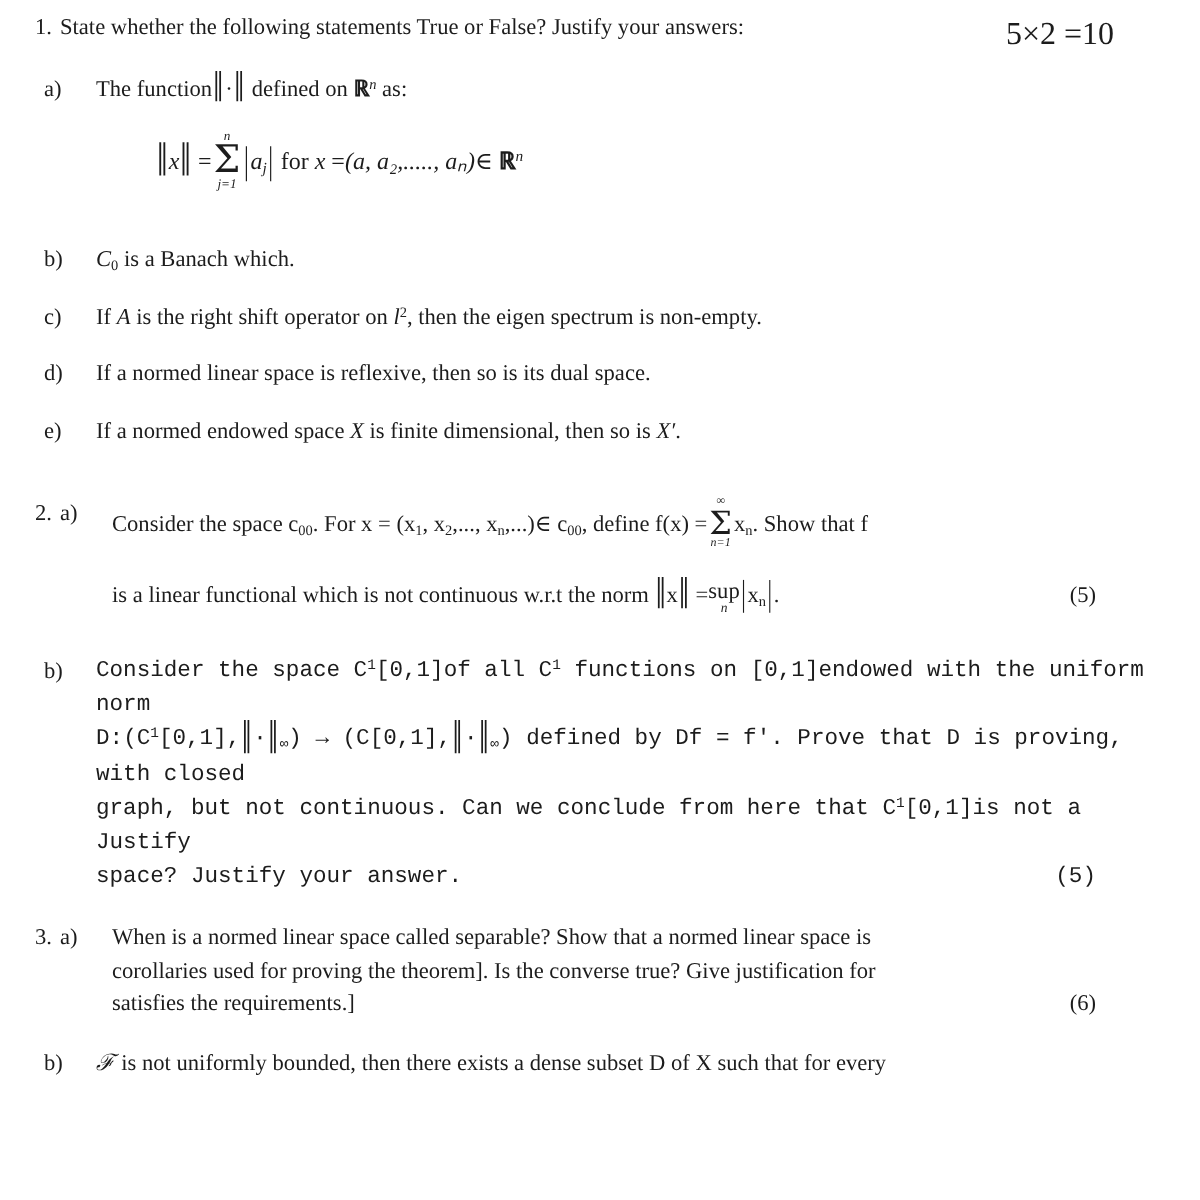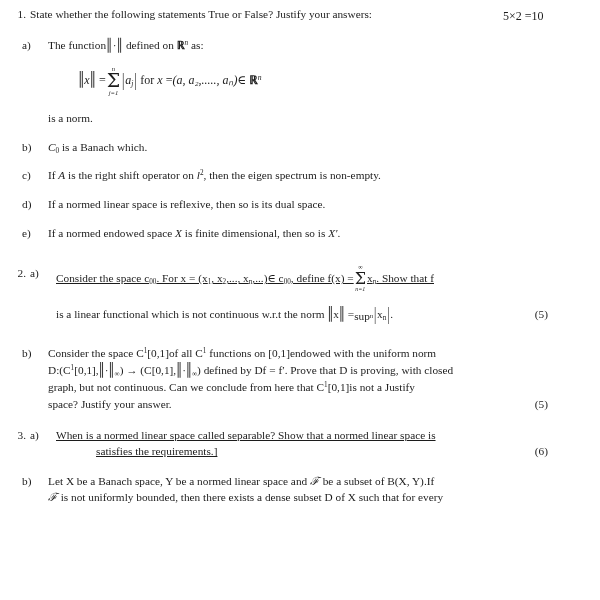--- a/index.html
+++ b/index.html
@@ -58,21 +58,21 @@
     position: absolute;
     right: 52px;
     font-size: 11.3px;
     line-height: 16.6px;
     white-space: nowrap;
   }
   .marks-top {
     position: absolute;
     left: 503px;
     top: 9px;
-    font-size: 12px;
+    font-size: 16px;
     white-space: nowrap;
   }
 
   
   .mi { font-style: italic; font-family: "Liberation Serif", serif; }
   .bb { font-weight: bold; font-style: normal; letter-spacing: -0.2px; }
   sub {
     font-size: 0.64em;
     vertical-align: -0.28em;
     line-height: 0;
@@ -126,21 +126,21 @@
   .sum-sm .sig { font-size: 16px; line-height: 15px; }
   .sum-sm .lim { font-size: 6px; height: 6.5px; line-height: 6.5px; }
 
   .absbar {
     display: inline-block;
     transform: scaleY(1.6);
     margin: 0 0.8px;
   }
   .supsub {
     display: inline-flex;
-    flex-direction: row;
+    flex-direction: column;
     align-items: center;
     vertical-align: middle;
     position: relative;
     top: 1px;
   }
   .supsub .op { font-size: 1em; line-height: 1em; font-style: normal; }
   .supsub .un { font-size: 0.6em; line-height: 0.62em; font-style: italic; }
 
   .script-f {
     font-family: "Liberation Serif", serif;
@@ -198,24 +198,20 @@
         </span><span class="absbar">|</span><span class="mi">a</span><sub class="mi">j</sub><span class="absbar">|</span>
       <span>for</span>
       <span class="mi">x</span>
       <span>=</span><span class="mi">(a, a₂,....., aₙ)</span><span>∈</span>
       <span class="bb">ℝ</span><sup class="mi">n</sup>
     </div>
   </div>
 
   <div class="gap-5"></div>
 
-  <div class="qrow ind-a">
-    <div class="qlet"></div>
-    <div class="qbody">is a norm.</div>
-  </div>
 
   <div class="gap-6"></div>
 
   <div class="qrow ind-a">
     <div class="qlet">b)</div>
     <div class="qbody">
       <span class="mi">C</span><sub>0</sub>
       <span>is a Banach which.</span>
     </div>
   </div>
@@ -249,21 +245,21 @@
       <span>is finite dimensional, then so is</span>
       <span class="mi">X′</span><span>.</span>
     </div>
   </div>
 
   <div style="height:24px;"></div>
 
   <div class="qrow">
     <div class="qnum">2.</div>
     <div class="qlet">a)</div>
-    <div class="qbody" style="padding-right:20px;text-decoration:underline;">
+    <div class="qbody" style="padding-right:20px;">
       <span>Consider the space c</span><sub>00</sub><span>. For  x = (x</span><sub>1</sub><span>, x</span><sub>2</sub><span>,..., x</span><sub>n</sub><span>,...)</span><span>∈ c</span><sub>00</sub><span>, define  f(x) =</span><span class="sum sum-sm">
           <span class="lim">∞</span>
           <span class="sig">Σ</span>
           <span class="lim">n=1</span>
         </span><span>x</span><sub>n</sub><span>. Show that f</span>
     </div>
   </div>
 
   <div class="gap-5"></div>
 
@@ -278,21 +274,21 @@
           <span class="un">n</span>
         </span><span class="absbar">|</span><span>x</span><sub>n</sub><span class="absbar">|</span><span>.</span>
       <span class="marks" style="right:52px;">(5)</span>
     </div>
   </div>
 
   <div style="height:22px;"></div>
 
   <div class="qrow ind-a">
     <div class="qlet">b)</div>
-    <div class="qbody" style="padding-right:18px;">
+    <div class="qbody" style="padding-right:18px;font-family:Liberation Mono, monospace;">
       <div>
         <span>Consider the space C</span><sup>1</sup><span>[0,1]</span><span>of all  C</span><sup>1</sup>
         <span>functions on  [0,1]</span><span>endowed with the uniform norm</span>
       </div>
       <div style="line-height:18px;">
         <span>D</span><span>:</span><span>(C</span><sup>1</sup><span>[0,1],</span><span class="nbar">∥</span><span>·</span><span class="nbar">∥</span><sub>∞</sub><span>)</span>
         <span>→</span>
         <span>(C[0,1],</span><span class="nbar">∥</span><span>·</span><span class="nbar">∥</span><sub>∞</sub><span>)</span>
         <span>defined by  Df = f</span><span>′</span><span>. Prove that D is proving, with closed</span>
       </div>
@@ -304,39 +300,35 @@
         <span class="marks" style="right:34px;top:0;">(5)</span>
       </div>
     </div>
   </div>
 
   <div style="height:14px;"></div>
 
   <div class="qrow">
     <div class="qnum">3.</div>
     <div class="qlet">a)</div>
-    <div class="qbody" style="padding-right:18px;text-decoration:underline;">
+    <div class="qbody" style="padding-right:18px;">
       <div>When is a normed linear space called separable? Show that a normed linear space is</div>
-      <div style="position:relative;margin-left:40px;">
+      <div>corollaries used for proving the theorem]. Is the converse true? Give justification for</div>
+      <div style="position:relative;">
         <span>satisfies the requirements.]</span>
         <span class="marks" style="right:34px;top:0;">(6)</span>
       </div>
     </div>
   </div>
 
   <div style="height:13px;"></div>
 
   <div class="qrow ind-a clip-bottom">
     <div class="qlet">b)</div>
     <div class="qbody" style="padding-right:14px;">
       <div>
-        <span>Let X be a Banach space, Y be a normed linear space and</span>
-        <span class="script-f">ℱ</span>
-        <span>be a subset of  B(X, Y).</span><span>If</span>
-      </div>
-      <div>
         <span class="script-f">ℱ</span>
         <span>is not uniformly bounded, then there exists a dense subset D of X such that for every</span>
       </div>
     </div>
   </div>
 
 </div>
 
 </body></html>

